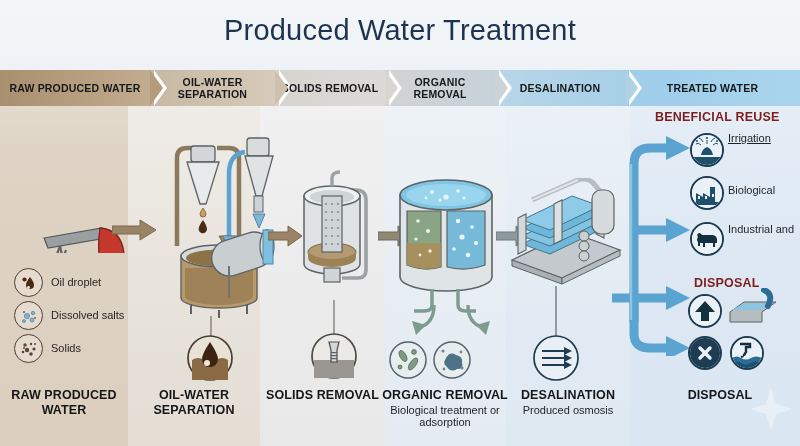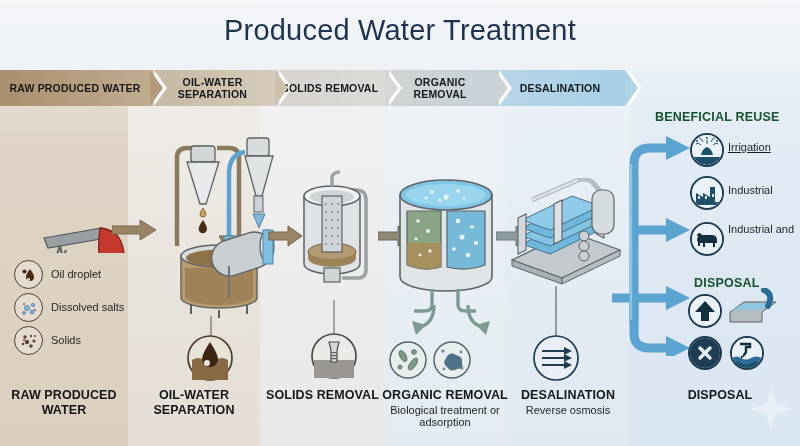--- a/index.html
+++ b/index.html
@@ -51,27 +51,27 @@
   
   .abs{position:absolute;}
   .cap{
     position:absolute;text-align:center;color:#141618;
     font-size:12.5px;font-weight:bold;line-height:14.5px;letter-spacing:.1px;
   }
   .sub{
     display:block;font-size:11px;font-weight:normal;line-height:12.5px;
     color:#232629;letter-spacing:0;margin-top:1px;
   }
-  .legend{position:absolute;left:14px;top:258px;}
+  .legend{position:absolute;left:14px;top:266px;}
   .legrow{display:flex;align-items:center;height:33px;}
   .legrow .lbl{font-size:11px;color:#2a2522;margin-left:8px;line-height:12.5px;}
   .legdot{width:27px;height:27px;border-radius:50%;border:1.6px solid #4a3d33;
     background:#e5dccf;display:flex;align-items:center;justify-content:center;flex:0 0 auto;}
 
-  .ruhdr{position:absolute;font-size:12.5px;font-weight:bold;color:#14532d;letter-spacing:.2px;}
+  .ruhdr{position:absolute;font-size:12.5px;font-weight:bold;color:#7f1d1d;letter-spacing:.2px;}
   .rlabel{position:absolute;font-size:11px;color:#1d2124;line-height:13px;}
   .ricon{position:absolute;width:30px;height:30px;border-radius:50%;
     border:2px solid #1e3c52;background:#eaf2f8;overflow:hidden;}
   .wm{position:absolute;right:6px;bottom:14px;width:46px;height:46px;opacity:.45;}
 </style>
 </head>
 <body>
 
 <div id="stage">
 
@@ -95,20 +95,23 @@
       <span>OIL-WATER SEPARATION</span>
     </div>
     <div class="chev" style="--c:#d8d6d2;width:110px;background:linear-gradient(90deg,#d7d4cf,#dbdad7);">
       <span>SOLIDS REMOVAL</span>
     </div>
     <div class="chev" style="--c:#ccd3d6;width:110px;background:linear-gradient(90deg,#d2d3d2,#c6d2d9);">
       <span>ORGANIC REMOVAL</span>
     </div>
     <div class="chev" style="--c:#aed2e6;width:130px;background:linear-gradient(90deg,#b8d6e8,#a6cfe6);">
       <span>DESALINATION</span>
+    </div>
+    <div class="chev last" style="--c:#9ecdea;width:175px;background:linear-gradient(90deg,#9ecdea,#a9d4ed);">
+      <span>TREATED WATER</span>
     </div>
   </div>
 
   <svg class="abs" style="left:2px;top:128px;" width="150" height="125">
 
     <polygon points="6,194 86,156 146,176 146,196 66,232 6,214" fill="#d9b183" stroke="#8a6a45" stroke-width="1.2"></polygon>
     <polygon points="6,194 86,156 146,176 66,214" fill="#e2c098" stroke="#8a6a45" stroke-width="1"></polygon>
 
     <polygon points="16,186 76,158 126,174 66,204" fill="#b9bdbd" stroke="#5e6466" stroke-width="1.1"></polygon>
 
@@ -401,35 +404,35 @@
         <path d="M11,7 q-1,-3 -4,-4"></path>
           <path d="M19,7 q1,-3 4,-4"></path>
       </g>
       <g fill="#1e4f6b">
           <circle cx="5" cy="6" r="1"></circle>
           <circle cx="25" cy="6" r="1"></circle>
           <circle cx="15" cy="3" r="1"></circle>
         </g>
     </svg>
   </div>
-  <div class="rlabel" style="left:728px;top:141px;text-decoration:underline;">Irrigation</div>
+  <div class="rlabel" style="left:728px;top:132px;text-decoration:underline;">Irrigation</div>
 
   <div class="ricon" style="left:690px;top:176px;">
     <svg width="30" height="30" viewBox="0 0 30 30">
       <rect x="0" y="0" width="30" height="30" fill="#eaf2f8"></rect>
       <path d="M4,24 v-9 l7,4 v-4 l7,4 v-10 h5 v15z" fill="#1e4f6b"></path>
       <rect x="3" y="24" width="24" height="3" fill="#1e4f6b"></rect>
       <g fill="#eaf2f8">
           <rect x="6" y="18" width="2" height="3"></rect>
           <rect x="13" y="18" width="2" height="3"></rect>
         <rect x="20" y="16" width="2" height="3"></rect>
         </g>
     </svg>
   </div>
-  <div class="rlabel" style="left:728px;top:184px;">Industrial</div>
+  <div class="rlabel" style="left:728px;top:184px;">Biological</div>
 
   <div class="ricon" style="left:690px;top:222px;">
     <svg width="30" height="30" viewBox="0 0 30 30">
       <rect x="0" y="0" width="30" height="30" fill="#eaf2f8"></rect>
       <path d="M6,13 q-2,-3 1,-4 q2,0 3,2 h10 q4,0 5,4 v4 h-2 v4 h-2 v-4 h-8 v4 h-2 v-4 h-3 v3 h-2 v-4 q-2,-2 0,-5z" fill="#14303f"></path>
     </svg>
   </div>
   <div class="rlabel" style="left:728px;top:223px;">Industrial and</div>
 
   <div class="ruhdr" style="left:694px;top:276px;">DISPOSAL</div>
@@ -517,21 +520,21 @@
   </div>
   <div class="cap" style="left:260px;top:388px;width:125px;">
     <span>SOLIDS REMOVAL</span>
   </div>
   <div class="cap" style="left:379px;top:388px;width:132px;">
     <span>ORGANIC REMOVAL</span>
     <span class="sub">Biological treatment or adsorption</span>
   </div>
   <div class="cap" style="left:508px;top:388px;width:120px;">
     <span>DESALINATION</span>
-    <span class="sub">Reverse osmosis</span>
+    <span class="sub">Produced osmosis</span>
   </div>
   <div class="cap" style="left:640px;top:388px;width:160px;">
     <span>DISPOSAL</span>
   </div>
 
   <svg class="wm" viewBox="0 0 46 46">
     <path d="M23,2 L28,18 L44,23 L28,28 L23,44 L18,28 L2,23 L18,18 Z" fill="#ffffff" opacity=".8"></path>
   </svg>
 
 </div>

